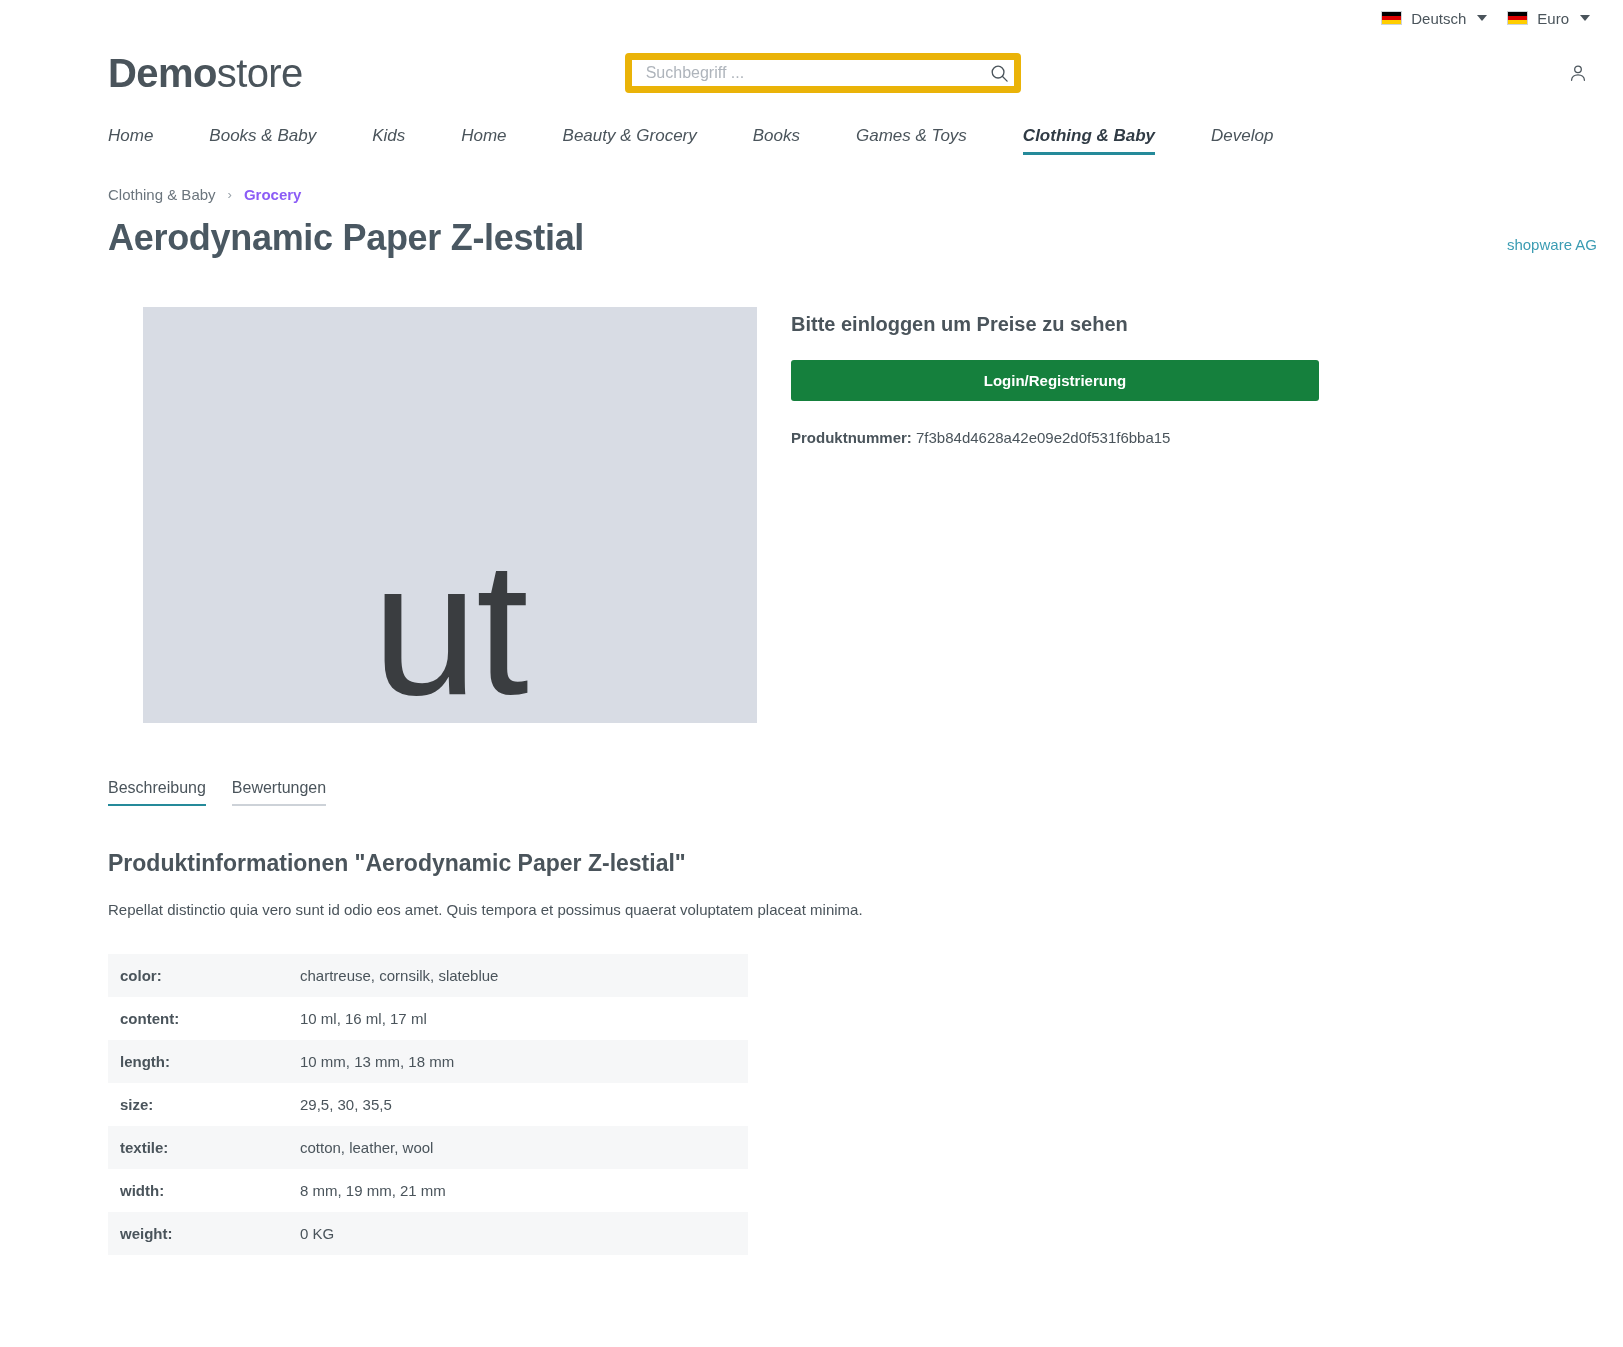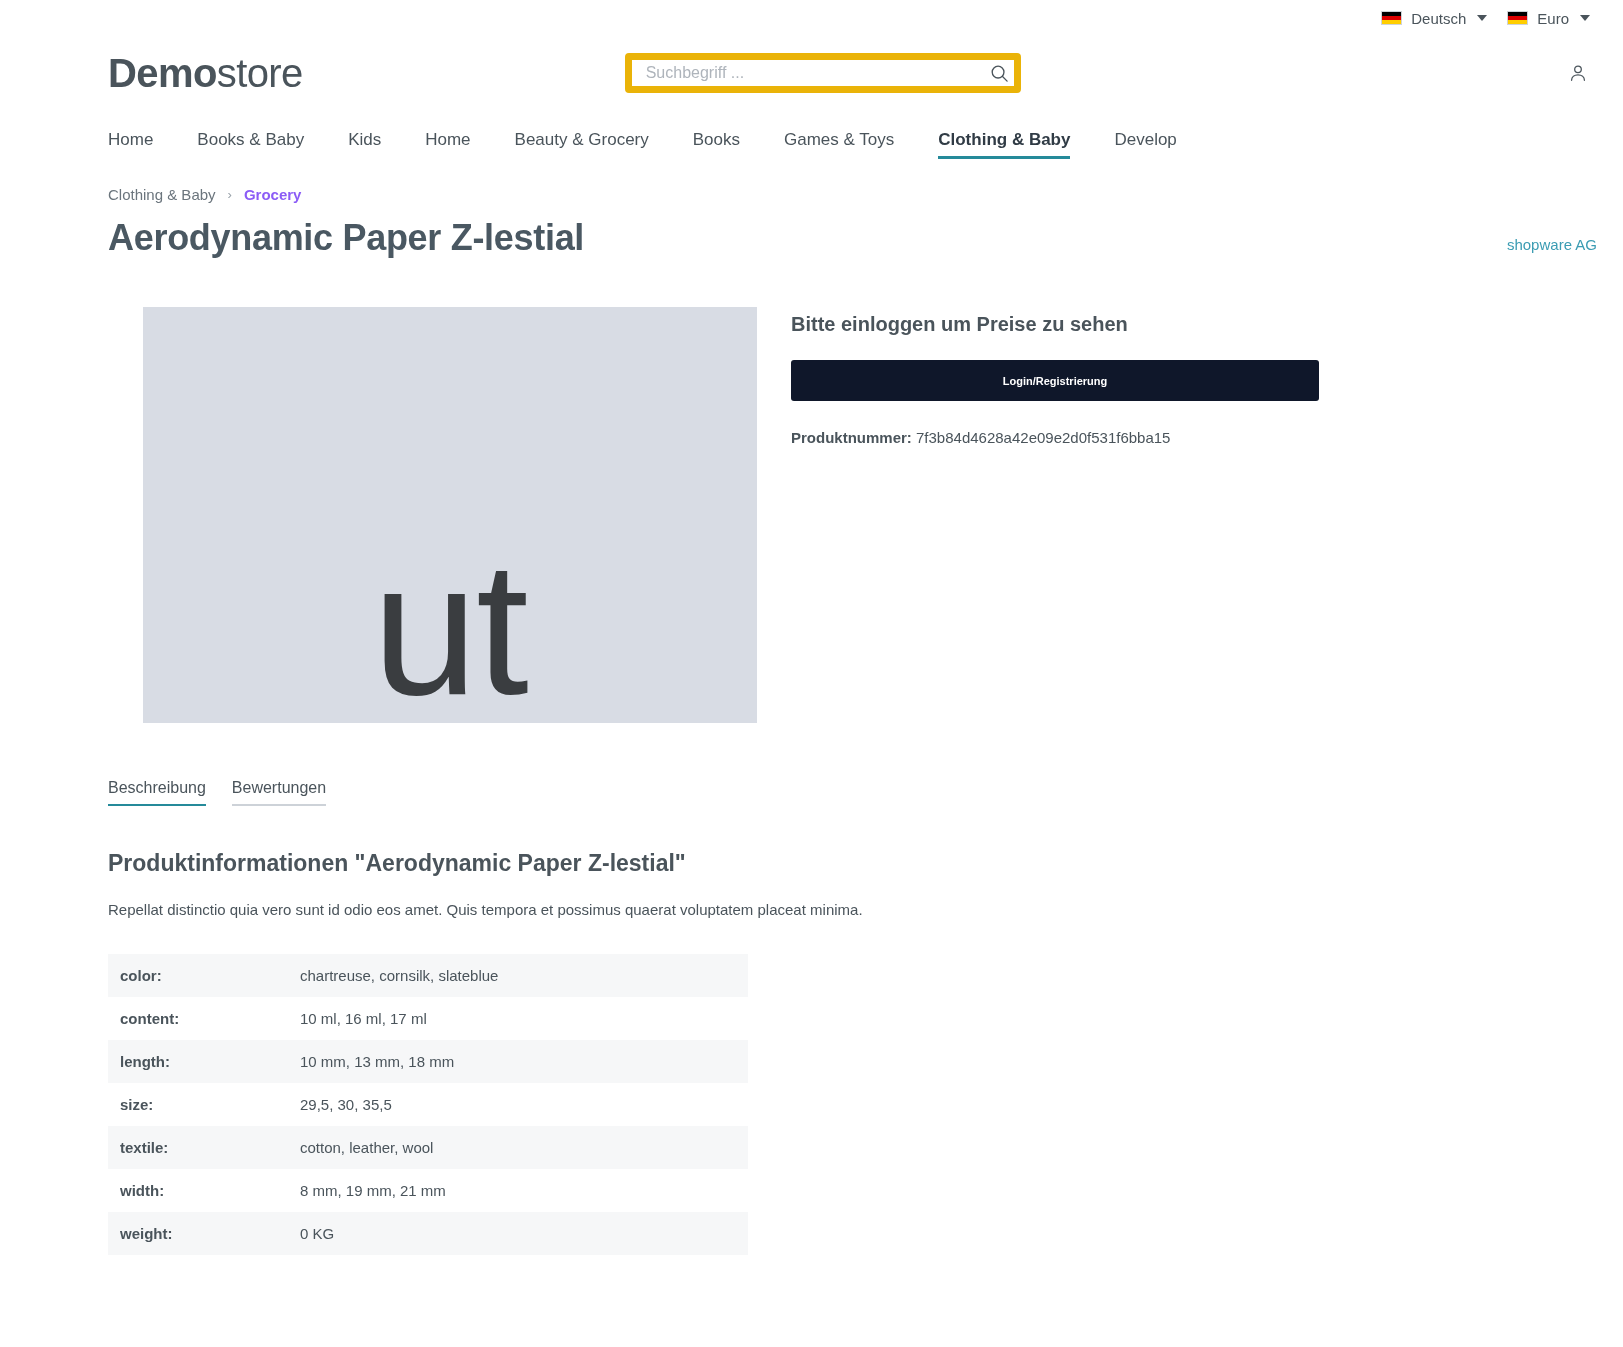--- a/index.html
+++ b/index.html
@@ -93,24 +93,25 @@
   .account-btn {
     margin-left: auto;
     width: 38px; height: 38px;
     display: flex; align-items: center; justify-content: center;
     background: transparent; border: none; cursor: pointer;
   }
 
   
   .nav {
     display: flex;
-    align-items: center;
-    gap: 0;
+    align-items: flex-start;
+    gap: 12px;
     padding: 18px 0 0 108px;
     height: 54px;
+    font-style: italic;
   }
   .nav-item {
     font-size: 17px;
     color: #4a545b;
     margin-right: 44px;
     padding-bottom: 9px;
     cursor: pointer;
     white-space: nowrap;
     position: relative;
   }
@@ -193,25 +194,25 @@
   .buy-heading {
     font-size: 20px;
     font-weight: 700;
     color: #4a545b;
     margin-bottom: 24px;
   }
   .login-btn {
     display: block;
     width: 100%;
     height: 41px;
-    background: #0f172a;
+    background: #15803d;
     color: #ffffff;
     border: none;
     border-radius: 3px;
-    font-size: 11px;
+    font-size: 15px;
     font-weight: 700;
     font-family: "Liberation Sans", sans-serif;
     cursor: pointer;
   }
   .product-number {
     margin-top: 28px;
     font-size: 15px;
     color: #4a545b;
   }
   .product-number b { font-weight: 700; }

